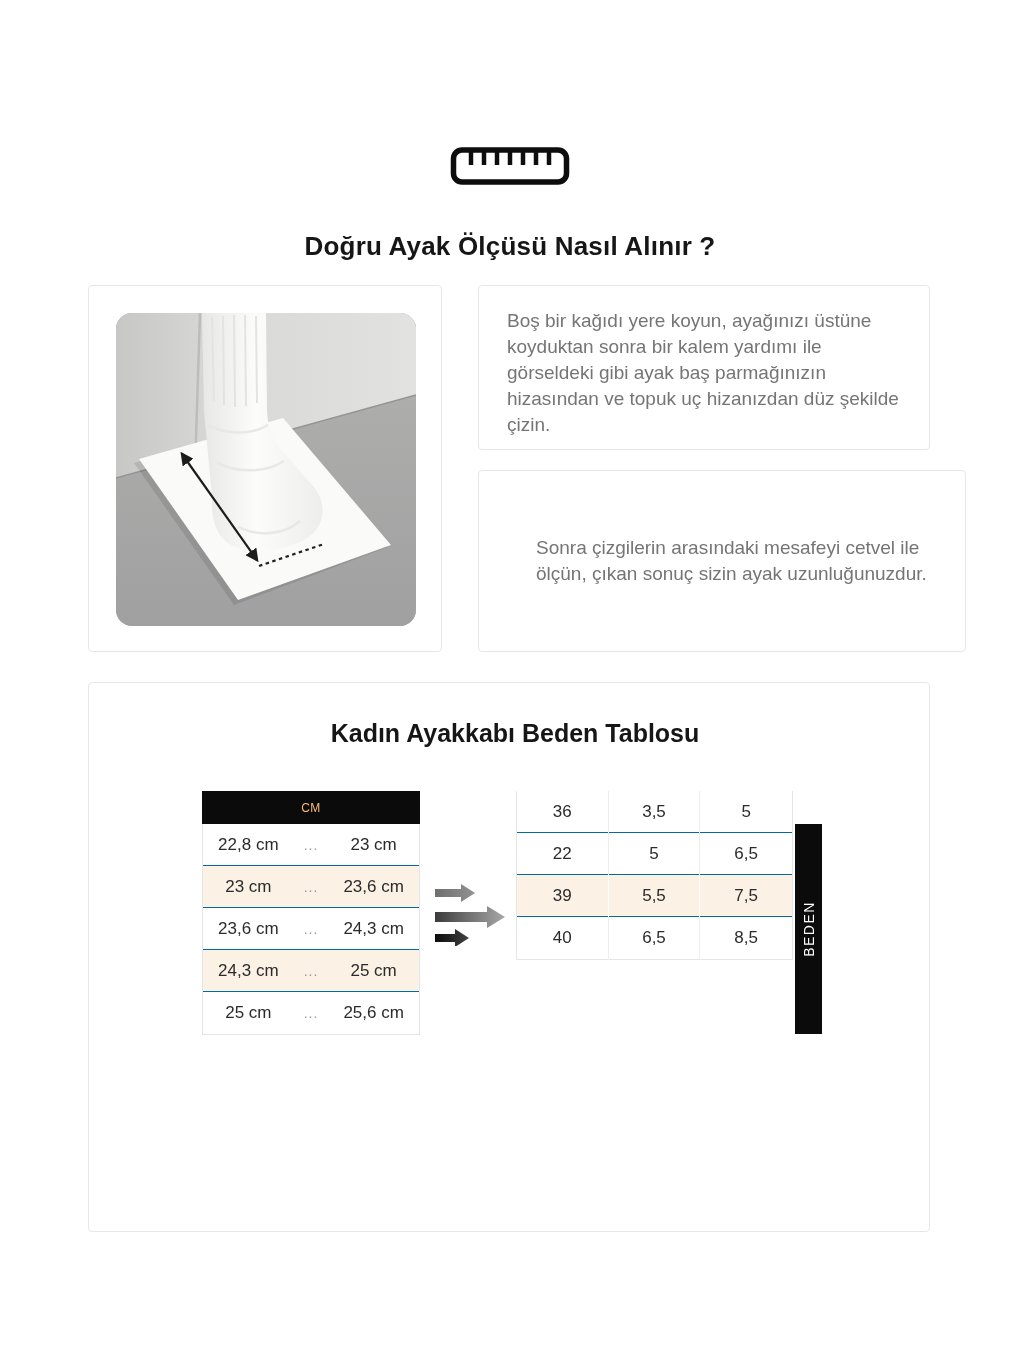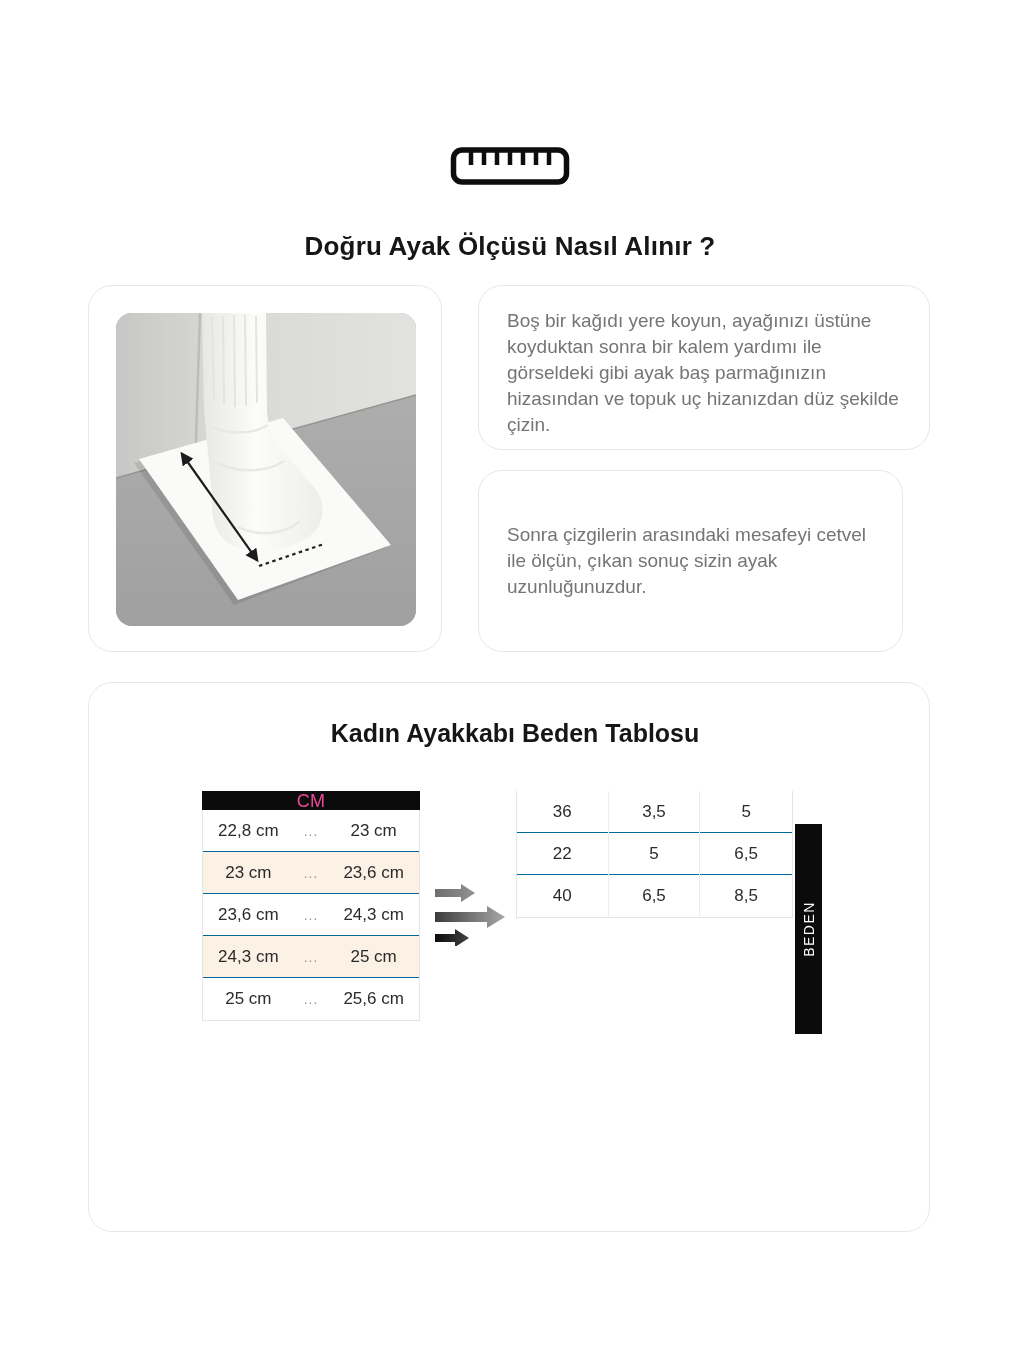--- a/index.html
+++ b/index.html
@@ -15,46 +15,46 @@
   .ruler-wrap { left:0; right:0; top:146px; display:flex; justify-content:center; }
 
   
   .page-title {
     left:0; right:0; top:215px; text-align:center;
     font-size:26px; font-weight:700; color:#161616; letter-spacing:0.2px;margin-top:16px;
   }
 
   
   .card {
-    border:1px solid #e7e7e7; border-radius:24px; background:#fff;
+    border:1px solid #e7e7e7; border-radius:4px; background:#fff;
   }
   .photo-card { left:88px; top:285px; width:354px; height:367px; }
   .photo-frame {
     position:absolute; left:27px; top:27px; width:300px; height:313px;
     border-radius:16px; overflow:hidden; background:#b9b9b8;
   }
   .photo-frame svg { display:block; }
 
   .inst-card-1 { left:478px; top:285px; width:452px; height:165px; }
-  .inst-card-2 { left:478px; top:470px; width:425px; height:182px; display:flex; align-items:center; }
+  .inst-card-2 { left:478px; top:470px; width:488px; height:182px; display:flex; align-items:center;padding-left:29px; }
   .inst-text {
     padding:22px 28px; font-size:19px; line-height:26px; color:#757575;
   }
   .inst-card-2 .inst-text { padding:0 28px; }
 
   
   .size-card { left:88px; top:682px; width:842px; height:550px;padding-left:12px; }
   .size-title {
     margin-top:36px; text-align:center; font-size:25px; font-weight:700; color:#161616;
   }
 
   .thead {
-    height:19px; background:#0b0b0b; color:#ec4899;
+    height:33px; background:#0b0b0b; color:#fdba74;
     display:grid; align-items:center; text-align:center;
-    font-size:18px; letter-spacing:0.3px;
+    font-size:12px; letter-spacing:0.3px;
   }
   .thead.one { grid-template-columns:1fr; }
   .thead.three { grid-template-columns:1fr 1fr 1fr; }
 
   .cm-table { left:113px; top:108px; width:218px; }
   .size-table { left:427px; top:108px; width:277px; }
   .tbody { border:1px solid #e5e5e5; border-top:none; background:#fff; }
 
   .trow {
     height:42px; display:grid; align-items:center; text-align:center;
@@ -218,20 +218,25 @@
       <div class="trow">
         <span>36</span>
         <span>3,5</span>
         <span>5</span>
       </div>
       <div class="trow">
         <span>22</span>
         <span>5</span>
         <span>6,5</span>
       </div>
+      <div class="trow alt">
+        <span>39</span>
+        <span>5,5</span>
+        <span>7,5</span>
+      </div>
       <div class="trow">
         <span>40</span>
         <span>6,5</span>
         <span>8,5</span>
       </div>
     </div>
   </div>
 
   <div class="abs beden-bar">
     <span class="beden-label">BEDEN</span>

